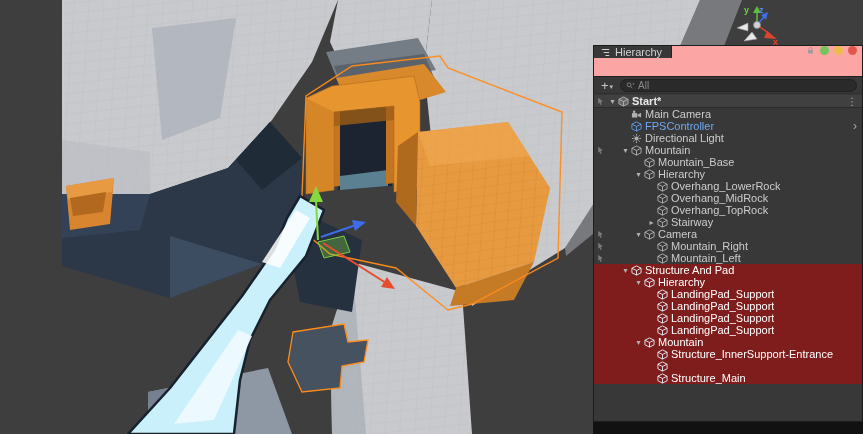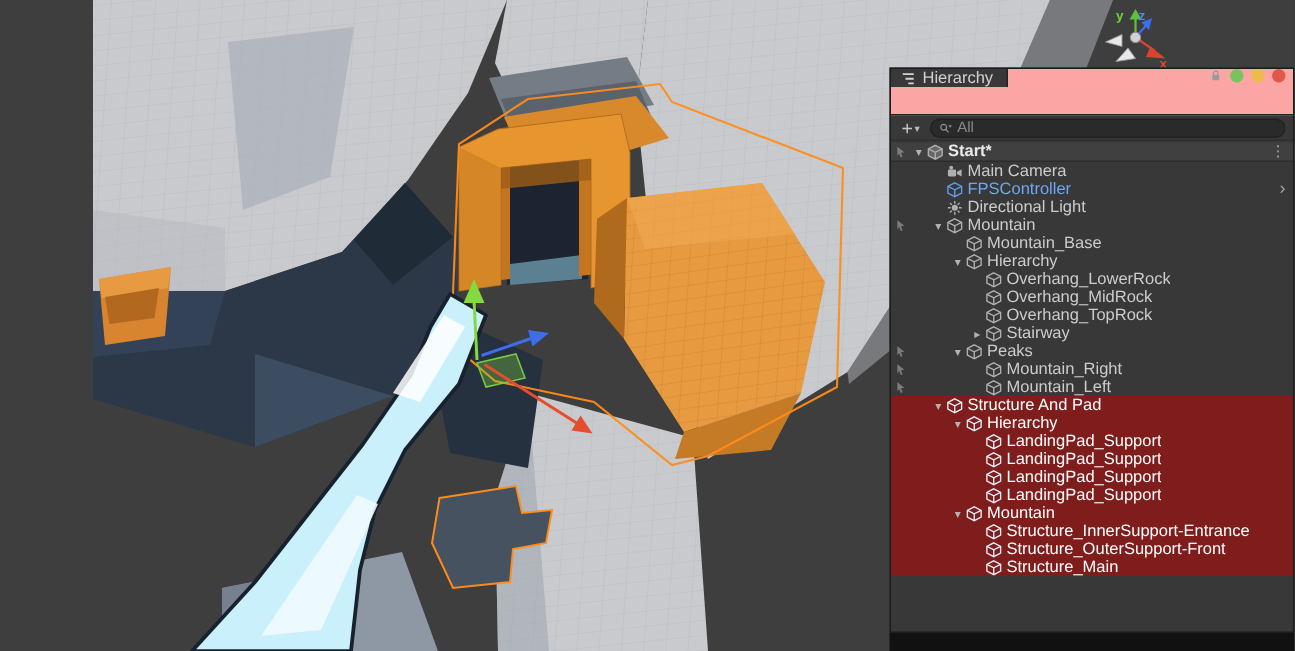--- a/index.html
+++ b/index.html
@@ -394,21 +394,21 @@
     <span class="gutter">
             <svg class="ic pick">
               <use href="#icon-pick"></use>
             </svg>
           </span>
     <span class="indent" style="width: 26px;"></span>
     <span class="arrow down"></span>
     <svg class="ic obj">
             <use href="#icon-cube" xlink:href="#icon-cube"></use>
           </svg>
-    <span class="label">Peaks</span>
+    <span class="label">Camera</span>
     <span class="trail"></span>
   </div>
         <div class="row">
     <span class="gutter">
             <svg class="ic pick">
               <use href="#icon-pick"></use>
             </svg>
           </span>
     <span class="indent" style="width: 39px;"></span>
     <span class="arrow none"></span>
@@ -548,21 +548,20 @@
     <span class="gutter">
             <svg class="ic pick" style="visibility: hidden;">
               <use href="#icon-pick"></use>
             </svg>
           </span>
     <span class="indent" style="width: 39px;"></span>
     <span class="arrow none"></span>
     <svg class="ic obj">
             <use href="#icon-cube" xlink:href="#icon-cube"></use>
           </svg>
-    <span class="label">Structure_OuterSupport-Front</span>
     <span class="trail"></span>
   </div>
         <div class="row selected">
     <span class="gutter">
             <svg class="ic pick" style="visibility: hidden;">
               <use href="#icon-pick"></use>
             </svg>
           </span>
     <span class="indent" style="width: 39px;"></span>
     <span class="arrow none"></span>

